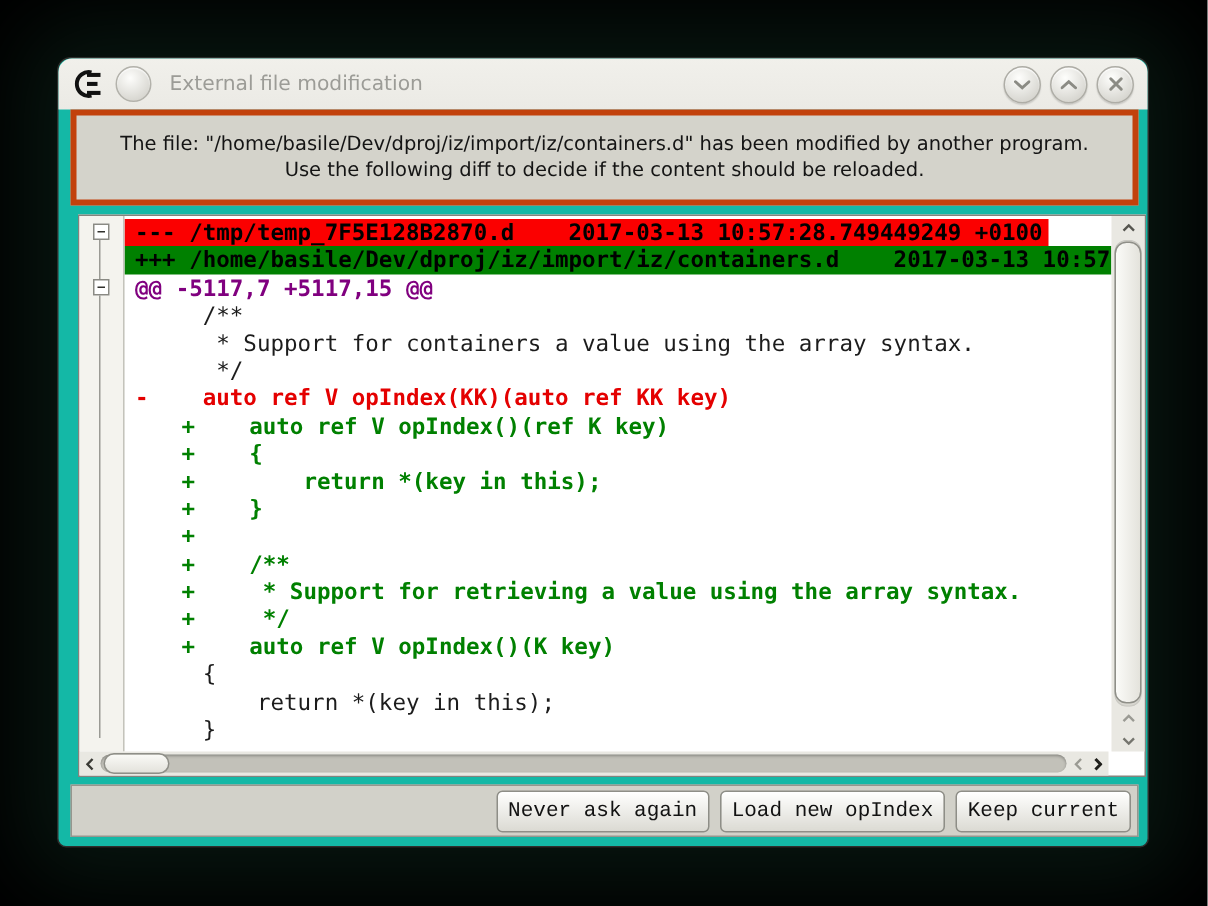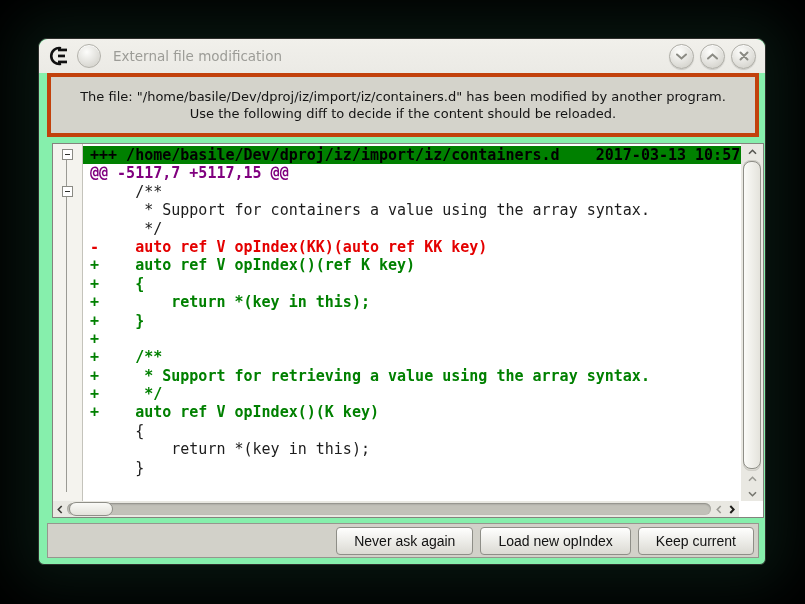--- a/index.html
+++ b/index.html
@@ -4,21 +4,21 @@
 <style>
   html,body{margin:0;padding:0;}
   body{
     width:805px;height:604px;background:#000;position:relative;overflow:hidden;
     font-family:"DejaVu Sans","Liberation Sans",sans-serif;
   }
   .glow{position:absolute;left:38px;top:38px;width:728px;height:527px;border-radius:10px;
     box-shadow:0 0 55px 22px rgba(22,58,42,.38), 0 8px 30px 4px rgba(0,0,0,.95);}
   .window{
     position:absolute;left:38px;top:38px;width:728px;height:527px;box-sizing:border-box;
-    background:#86efac;border:1px solid #2e2e2c;border-radius:9px 9px 6px 6px;
+    background:#14b8a6;border:1px solid #2e2e2c;border-radius:9px 9px 6px 6px;
   }
   
   .titlebar{position:absolute;left:0;top:0;right:0;height:34px;display:flex;align-items:center;
     padding:0 9px;box-sizing:border-box;border-radius:9px 9px 0 0;
     background:linear-gradient(#F1F0EB,#EBEAE5);}
   .app-icon{width:22px;height:22px;margin-right:7px;flex:0 0 auto;}
   .menu-btn{width:22px;height:22px;border-radius:50%;margin-right:12px;flex:0 0 auto;
     background:radial-gradient(circle at 40% 32%,#FDFDFB,#D8D7D1 75%);
     border:1px solid #B3B2AB;box-shadow:inset 0 1px 1px rgba(255,255,255,.8);}
   .title-text{color:#9C9C97;font-size:13.5px;flex:1 1 auto;white-space:nowrap;overflow:hidden;}
@@ -46,21 +46,21 @@
   .code{position:absolute;left:30px;top:0;right:22px;bottom:16px;overflow:hidden;padding-top:2px;
     font-family:"DejaVu Sans Mono","Liberation Mono",monospace;font-size:15px;cursor:text;}
   .row{height:18.4px;line-height:18.4px;white-space:pre;}
   .row .t{padding-left:7px;}
   .row.file-removed .t{display:inline-block;background:var(--removed-bg);color:#000;font-weight:bold;padding-right:4px;}
   .row.file-added{background:var(--added-bg);}
   .row.file-added .t{color:#000;font-weight:bold;}
   .row.hunk .t{color:var(--hunk-text);font-weight:bold;}
   .row.context .t{color:#1c1c1c;font-weight:normal;}
   .row.removed .t{color:var(--removed-text);font-weight:bold;text-align:right;}
-  .row.added .t{color:var(--added-text);font-weight:bold;}
+  .row.added .t{color:var(--added-text);font-weight:bold;margin-left:31px;}
   
   .vscroll{position:absolute;top:0;right:0;bottom:16px;width:22px;background:#E9E8E2;}
   .vtrack{position:absolute;left:2px;right:2px;top:16px;bottom:30px;background:#DEDDD6;border-radius:8px;
     box-shadow:inset 0 0 2px rgba(0,0,0,.25);}
   .vthumb{position:absolute;left:2px;top:17px;width:18px;height:308px;border-radius:8px;
     background:linear-gradient(90deg,#FBFBF8,#E4E3DC);border:1px solid #8F8F88;box-sizing:border-box;}
   .vstep{position:absolute;left:0;width:22px;height:15px;display:flex;align-items:center;justify-content:center;}
   .vstep.top{top:0;}
   .vstep.b1{bottom:15px;}
   .vstep.b2{bottom:0;}
@@ -72,21 +72,21 @@
   .hstep{position:absolute;top:0;height:16px;width:14px;display:flex;align-items:center;justify-content:center;}
   .hstep.left{left:0;}
   .hstep.r1{right:13px;}
   .hstep.r2{right:0;}
   
   .button-bar{position:absolute;left:8px;top:484px;width:712px;height:35px;box-sizing:border-box;
     background:#D2D1C9;border:1px solid #96968E;display:flex;align-items:center;justify-content:flex-end;
     gap:7px;padding-right:4px;}
   .dlg-btn{height:28px;border-radius:4px;border:1px solid #8E8E87;box-sizing:border-box;
     background:linear-gradient(#FFFFFE,#DBDAD3);color:#121212;font-size:14px;
-    font-family:Liberation Sans, sans-serif;padding:0 17px;cursor:pointer;
+    font-family:Liberation Mono, monospace;padding:0 7px;cursor:pointer;
     box-shadow:inset 0 1px 0 rgba(255,255,255,.9);}
 </style>
 </head>
 <body>
 
 <div class="glow"></div>
 
 <div class="window">
 
   <div class="titlebar">
@@ -120,20 +120,21 @@
     <div>Use the following diff to decide if the content should be reloaded.</div>
   </div>
 
   <div class="diff-panel">
     <div class="gutter">
       <div class="fold-line"></div>
       <div class="fold-box f1"></div>
       <div class="fold-box f2"></div>
     </div>
     <div class="code">
+        <div class="row file-removed"><span class="t">--- /tmp/temp_7F5E128B2870.d    2017-03-13 10:57:28.749449249 +0100</span></div>
         <div class="row file-added"><span class="t">+++ /home/basile/Dev/dproj/iz/import/iz/containers.d    2017-03-13 10:57</span></div>
         <div class="row hunk"><span class="t">@@ -5117,7 +5117,15 @@</span></div>
         <div class="row context"><span class="t">     /**</span></div>
         <div class="row context"><span class="t">      * Support for containers a value using the array syntax.</span></div>
         <div class="row context"><span class="t">      */</span></div>
         <div class="row removed"><span class="t">-    auto ref V opIndex(KK)(auto ref KK key)</span></div>
         <div class="row added"><span class="t">+    auto ref V opIndex()(ref K key)</span></div>
         <div class="row added"><span class="t">+    {</span></div>
         <div class="row added"><span class="t">+        return *(key in this);</span></div>
         <div class="row added"><span class="t">+    }</span></div>

